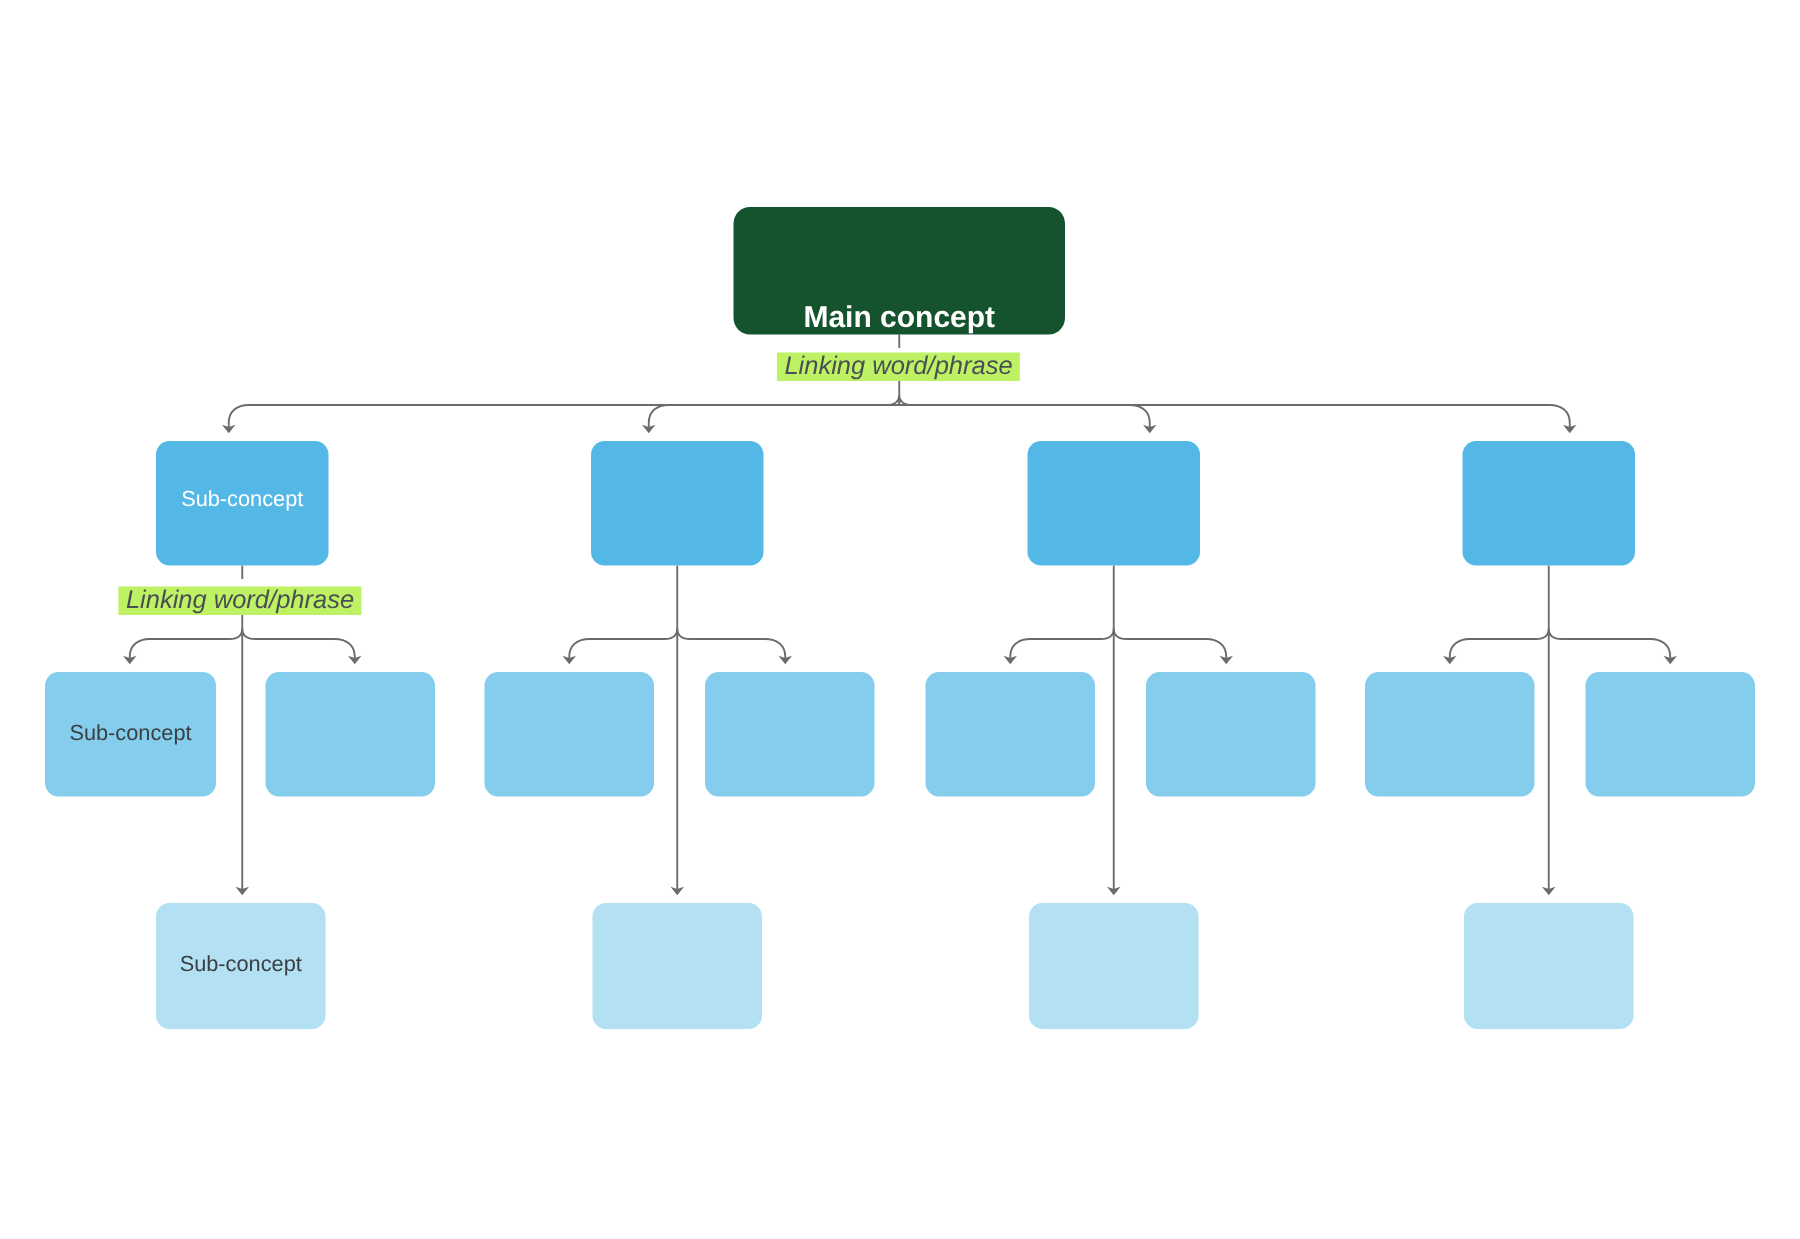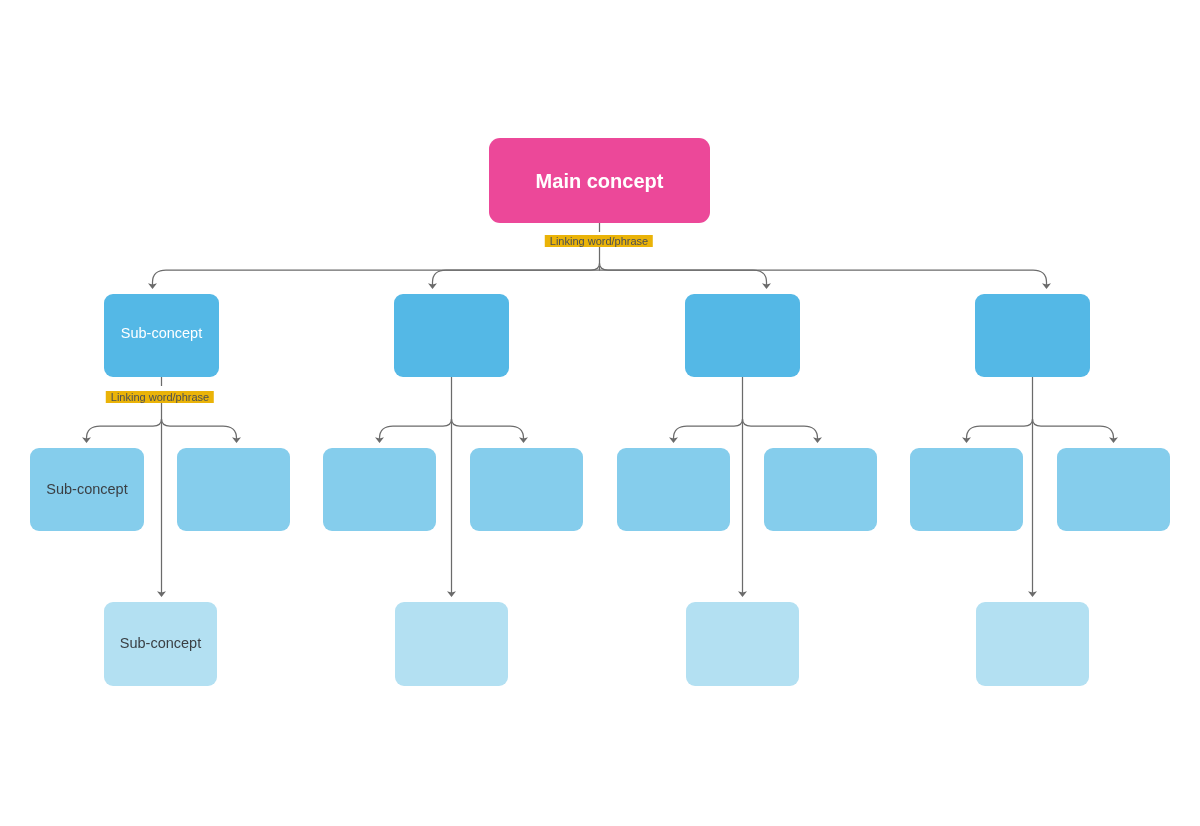--- a/index.html
+++ b/index.html
@@ -21,23 +21,23 @@
     justify-content:center;
   }
   .node span{
     display:block;
     white-space:nowrap;
     line-height:1.1;
   }
 
   
   .lvl1{
-    background:#ec4899;
+    background:#14532d;
     border-radius:11px;
-    align-items:center;
+    align-items:flex-end;
   }
   .lvl1 span{
     color:#ffffff;
     font-size:20px;
     font-weight:bold;
   }
 
   
   .lvl2{
     background:#54B8E6;
@@ -66,26 +66,27 @@
     align-items:center;
   }
   .lvl4 span{
     color:#3a3f44;
     font-size:14.5px;
   }
 
   .edge-label{
     position:absolute;
     transform:translateX(-50%);
-    font-size:11px;
+    font-size:17px;
     color:#4a4f54;
-    background:#eab308;
+    background:#bef264;
     padding:0 5px;
     white-space:nowrap;
     line-height:1.1;
+    font-style:italic;
   }
 </style>
 </head>
 <body>
 
 <div id="canvas">
 
   <svg id="wires" viewBox="0 0 1200 826" xmlns="http://www.w3.org/2000/svg">
     <defs>
       <marker id="arrow" markerWidth="11" markerHeight="11" refX="3.1" refY="5.1" orient="auto" markerUnits="userSpaceOnUse">

